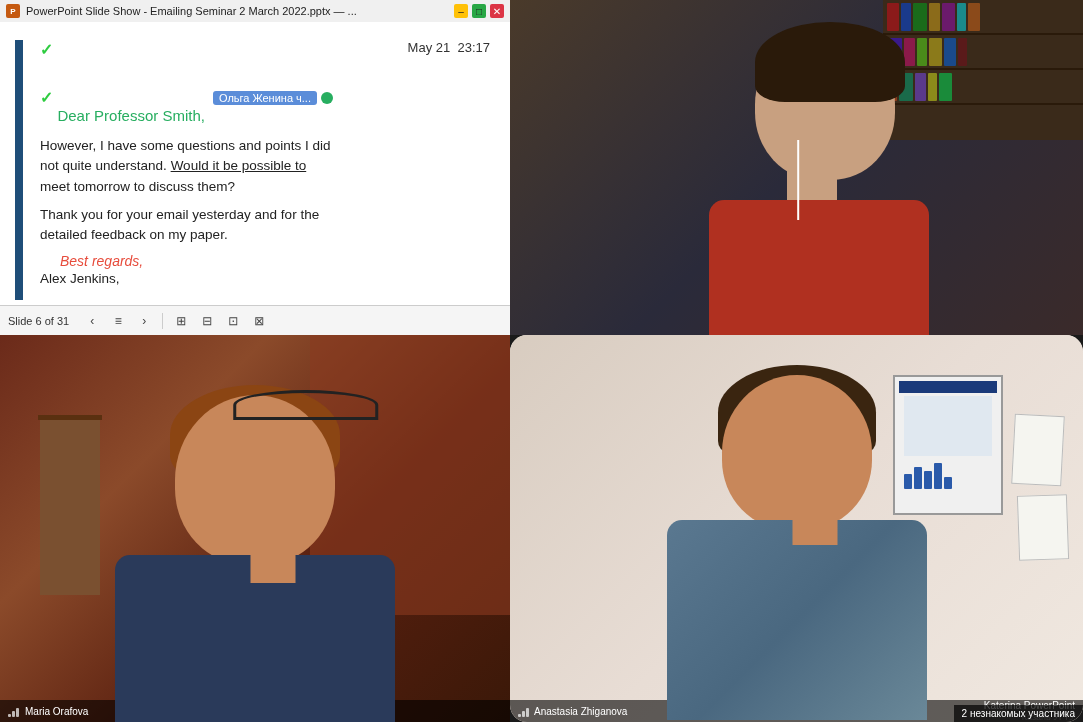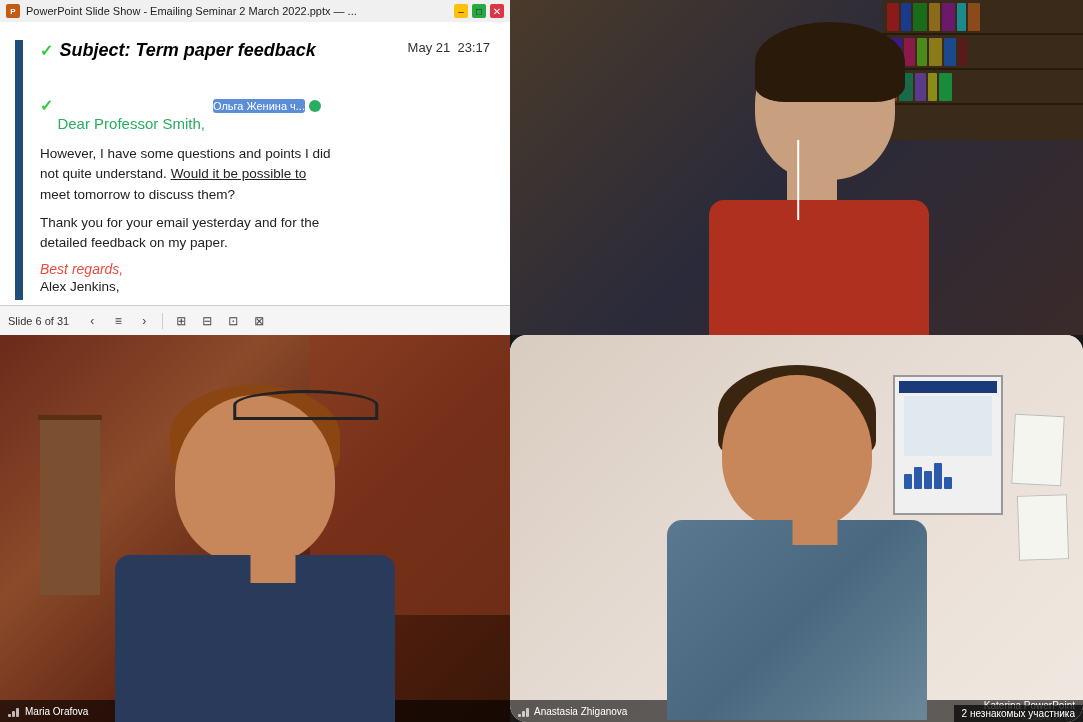--- a/index.html
+++ b/index.html
@@ -120,21 +120,21 @@
     .check-green {
       color: #2ecc40;
       font-weight: bold;
     }
 
     .name-tag {
       display: inline-block;
       background: #5b8dd9;
       color: white;
       font-size: 11px;
-      padding: 1px 0;
+      padding: 1px 6px;
       border-radius: 3px;
       margin-left: 4px;
     }
 
     .slide-greeting {
       font-size: 15px;
       color: #27ae60;
       font-weight: 500;
       margin-bottom: 8px;
       display: flex;
@@ -158,20 +158,21 @@
     }
     .underline {
       text-decoration: underline;
     }
 
     .slide-closing {
       font-size: 14px;
       color: #e74c3c;
       font-style: italic;
       margin-bottom: 2px;
+      margin-left: 20px;
     }
     .slide-name {
       font-size: 13.5px;
       color: #222;
       margin-bottom: 16px;
     }
     .slide-group {
       font-size: 13.5px;
       color: #222;
     }
@@ -464,24 +465,20 @@
         <div class="win-btn close">✕</div>
       </div>
     </div>
 
     <div id="slide-area">
       <div class="blue-bar"></div>
       <div class="slide-content">
 
         <div style="display:flex; align-items:baseline; gap:6px; margin-bottom:4px;">
           <span class="check-green">✓</span>
-          <span class="slide-subject">
-            <span class="subject-label">Subject:</span>
-            <span class="subject-value">Term paper feedback</span>
-          </span>
         </div>
 
         <div class="slide-date">
           <span>May 21</span>&nbsp;&nbsp;<span>23:17</span>
         </div>
 
         <div style="display:flex; align-items:center; gap:4px; margin-bottom:4px;">
           <span class="check-green">✓</span>
           <span class="slide-greeting">
             <span style="color:#27ae60;">Dear Professor Smith,</span>

